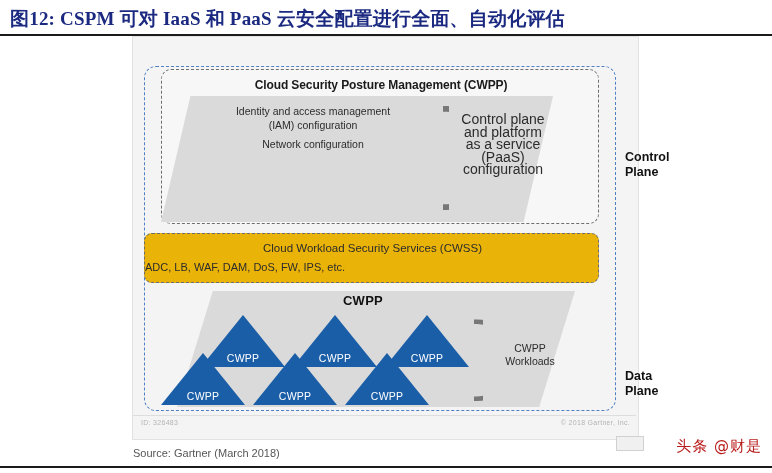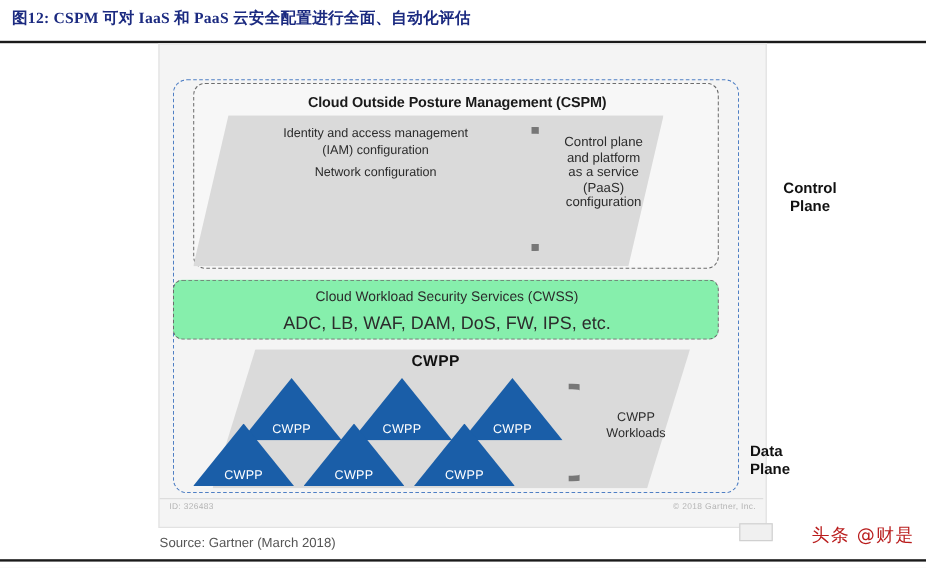--- a/index.html
+++ b/index.html
@@ -6,21 +6,21 @@
   body{
     width:772px;height:473px;
     background:#ffffff;
     font-family:"Liberation Sans","DejaVu Sans",sans-serif;
     position:relative;overflow:hidden;
   }
   
   #figure-title{
     position:absolute;left:10px;top:6px;width:752px;
     font-family:"Liberation Serif","DejaVu Serif",serif;
-    font-weight:bold;font-size:13px;color:#1b2a80;
+    font-weight:bold;font-size:19px;color:#1b2a80;
     letter-spacing:.2px;white-space:nowrap;
   }
   #title-rule{
     position:absolute;left:0;top:34px;width:772px;height:2px;background:#1b1b1b;
   }
   #bottom-rule{
     position:absolute;left:0;top:466px;width:772px;height:2px;background:#1b1b1b;
   }
 
   
@@ -61,42 +61,42 @@
     background:#dadada;
   }
   #cspm-list{
     position:absolute;left:55px;top:68px;width:250px;text-align:center;
     font-size:10.5px;color:#2c2c2c;line-height:13.5px;
   }
   #cspm-list div{margin-bottom:6px;}
   #cspm-list div:first-child{margin-bottom:6px;}
   #control-plane-note{
     position:absolute;left:320px;top:76px;width:100px;text-align:center;
-    font-size:11px;color:#2c2c2c;line-height:12.6px;
+    font-size:14px;color:#2c2c2c;line-height:12.6px;
   }
   
   #cspm-brace{
     position:absolute;left:296px;top:60px;width:20px;height:118px;
     font-size:112px;color:#777;font-family:"DejaVu Serif",serif;
     line-height:112px;overflow:hidden;
   }
 
   
   #cwss-box{
     position:absolute;left:11px;top:196px;width:455px;height:50px;
     border:1px dashed #6d6d6d;border-radius:8px;box-sizing:border-box;
-    background:#86efac;
+    background:#eab308;
   }
   #cwss-line1{
     position:absolute;left:0;top:8px;width:455px;text-align:center;
     font-size:11.5px;color:#2c2c2c;
   }
   #cwss-line2{
-    position:absolute;left:0;top:27px;width:455px;text-align:center;
-    font-size:15px;color:#2c2c2c;
+    position:absolute;left:0;top:27px;width:455px;text-align:left;
+    font-size:11px;color:#2c2c2c;
   }
 
   
   #cwpp-para{
     position:absolute;left:44px;top:254px;width:398px;height:116px;
     clip-path:polygon(9% 0, 100% 0, 91% 100%, 0 100%);
     background:#dadada;
   }
   #cwpp-title{
     position:absolute;left:150px;top:256px;width:160px;text-align:center;
@@ -129,21 +129,21 @@
     font-size:88px;color:#777;font-family:"DejaVu Serif",serif;
     line-height:88px;overflow:hidden;
   }
   #cwpp-workloads{
     position:absolute;left:352px;top:305px;width:90px;text-align:center;
     font-size:10.5px;color:#2c2c2c;line-height:13px;
   }
 
   
   #control-plane-label{
-    position:absolute;left:492px;top:113px;width:100px;text-align:center;
+    position:absolute;left:492px;top:113px;width:100px;
     font-size:12.5px;font-weight:bold;color:#111;line-height:15px;
   }
   #data-plane-label{
     position:absolute;left:492px;top:332px;width:100px;text-align:left;
     font-size:12.5px;font-weight:bold;color:#111;line-height:15px;
   }
 
   
   #panel-footer-rule{
     position:absolute;left:0;top:378px;width:503px;height:1px;background:#dddddd;
@@ -177,21 +177,21 @@
 
 <div id="figure-title">图12: CSPM 可对 IaaS 和 PaaS 云安全配置进行全面、自动化评估</div>
 <div id="title-rule"></div>
 
 <div id="figure-panel">
 
 
   <div id="outer-dashed"></div>
 
   <div id="cspm-box">
-    <div id="cspm-title">Cloud Outside Posture Management (CSPM)</div>
+    <div id="cspm-title">Cloud Security Posture Management (CWPP)</div>
   </div>
 
   <div id="cspm-para" class="para"></div>
 
   <div id="cspm-list">
     <div>Identity and access management<br>(IAM) configuration</div>
     <div>Network configuration</div>
   </div>
 
   <div id="cspm-brace">}</div>

